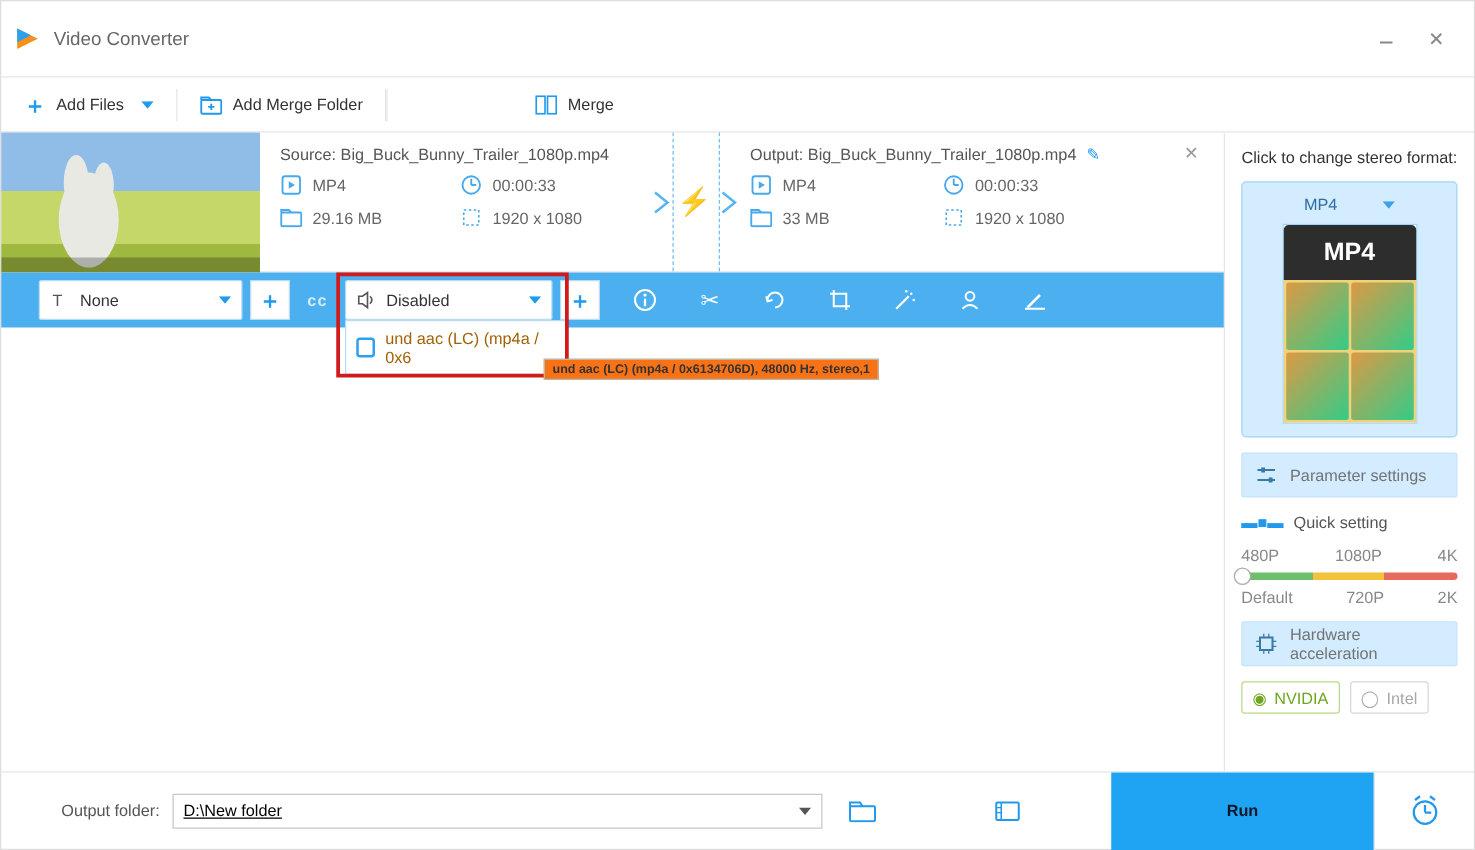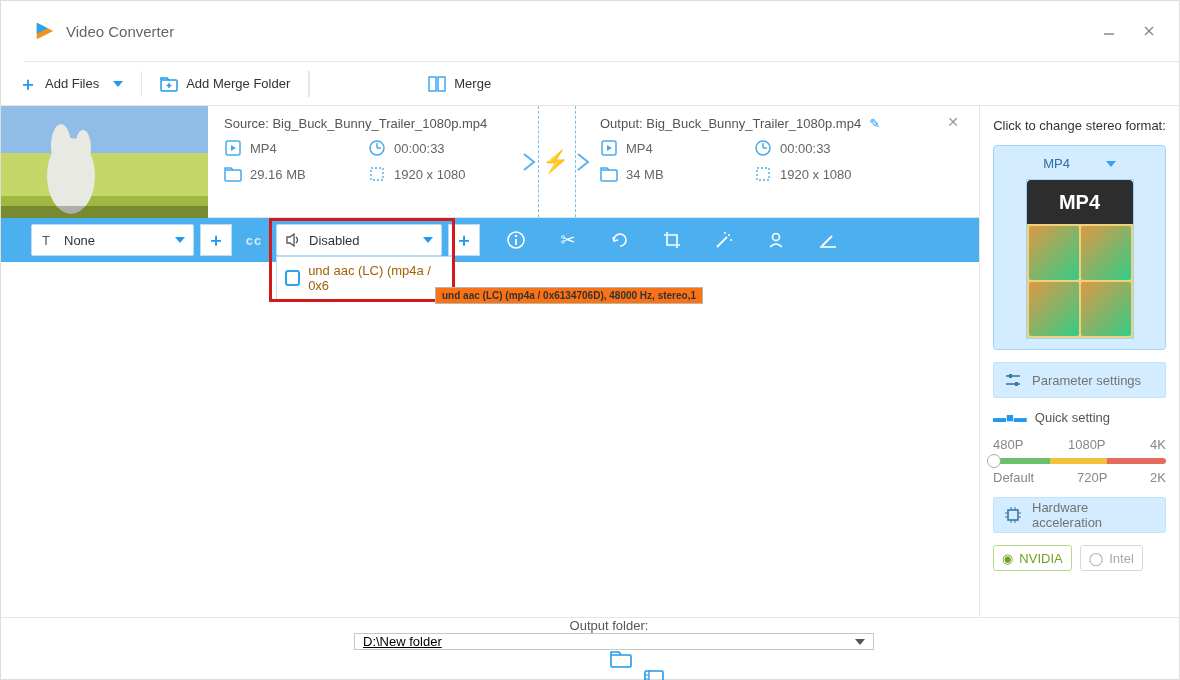--- a/index.html
+++ b/index.html
@@ -1,20 +1,20 @@
 <!DOCTYPE html>
 <html><head>
 <meta charset="utf-8">
 <style>
   * { box-sizing: border-box; margin: 0; padding: 0; font-family: "Segoe UI", Arial, sans-serif; font-size: 13px; }
   html, body { width:1180px; height:680px; background:#fff; overflow:hidden; }
   .window { width:1180px; height:680px; border:1px solid #ddd; display:flex; flex-direction:column; position:relative; }
 
   
-  .titlebar { height:63px; display:flex; align-items:center; padding:0 10px; border-bottom:1px solid #e6e6e6;margin-left:23px; }
+  .titlebar { height:63px; display:flex; align-items:center; padding:0 10px; border-bottom:1px solid #e6e6e6; }
   .titlebar .logo { width:22px; height:22px; margin-right:10px; display:flex; align-items:center; justify-content:center; }
   .titlebar .title { color:#666; font-size:15px; flex:1; }
   .titlebar .win-btn { width:40px; height:32px; display:flex; align-items:center; justify-content:center; color:#888; }
 
   
   .toolbar { height:44px; display:flex; align-items:center; border-bottom:1px solid #e6e6e6; }
   .toolbar .btn { display:flex; align-items:center; height:44px; padding:0 18px; color:#333; cursor:pointer; }
   .toolbar .btn .ic { margin-right:8px; display:inline-flex; }
   .toolbar .sep   { width:1px; height:26px; background:#e6e6e6; }
   .dd-caret { margin-left:14px; }
@@ -81,25 +81,25 @@
   .qs-line  { display:flex; justify-content:space-between; color:#888; font-size:11px;}
   .slider-track { height:6px; border-radius:3px; background:linear-gradient(to right,#6cc06c 0 33%, #f2c23a 33% 66%, #e56b5e 66% 100%); margin:6px 0 6px 0; position:relative;}
   .slider-track .knob { position:absolute; left:-6px; top:-4px; width:14px; height:14px; border-radius:50%; background:#fff; border:1px solid #aaa;}
 
   .hw-chips { display:flex; gap:8px;}
   .chip { height:26px; padding:0 8px; display:flex; align-items:center; gap:6px; border:1px solid #d8d8d8; border-radius:3px; font-size:12px;}
   .chip.nv { color:#6fa51f; border-color:#b7da88;}
   .chip.in { color:#a8a8a8;}
 
   
-  .bottom { height:62px; border-top:1px solid #e6e6e6; display:flex; align-items:center; padding-left:48px;flex-direction:column; }
+  .bottom { height:62px; border-top:1px solid #e6e6e6; display:flex; align-items:center; padding-left:48px; }
   .bottom label { color:#555; margin-right:10px;}
   .bottom .path-box { width:520px; height:28px; border:1px solid #c7c7c7; padding:0 8px; display:flex; align-items:center; justify-content:space-between; background:#fff;text-decoration:underline;}
   .bottom .path-ico { width:36px; height:36px; margin-left:14px; display:flex; align-items:center; justify-content:center; color:#2199ed; }
-  .run-btn { margin-left:auto; width:190px; height:62px; background:#1ea4f3; color:#701a75; font-size:30px; font-weight:600; display:flex; align-items:center; justify-content:center;}
+  .run-btn { margin-left:auto; width:210px; height:62px; background:#1ea4f3; color:#0f172a; font-size:30px; font-weight:600; display:flex; align-items:center; justify-content:center;}
   .alarm  { width:80px; height:62px; display:flex; align-items:center; justify-content:center; color:#2199ed; border-left:1px solid #e6e6e6;}
 
   svg { display:block; }
 </style>
 </head>
 <body>
 
 <div class="window">
 
   <div class="titlebar">
@@ -256,21 +256,21 @@
               </div>
           </div>
           <div class="meta-row">
             <div class="meta">
                 <span class="ic">
                   <svg width="18" height="16">
                     <rect x="1" y="4" width="16" height="11" rx="1" fill="none" stroke="#47a9ec" stroke-width="1.5"></rect>
                     <path d="M1 4 L1 2 L7 2 L9 4" fill="none" stroke="#47a9ec" stroke-width="1.5"></path>
                   </svg>
                 </span>
-                <span>34 MB</span>
+                <span>33 MB</span>
               </div>
             <div class="meta">
                 <span class="ic">
                   <svg width="18" height="18">
                     <rect x="3" y="3" width="12" height="12" fill="none" stroke="#47a9ec" stroke-width="1.3" stroke-dasharray="2 2"></rect>
                   </svg>
                 </span>
                 <span>1920 x 1080</span>
               </div>
           </div>

